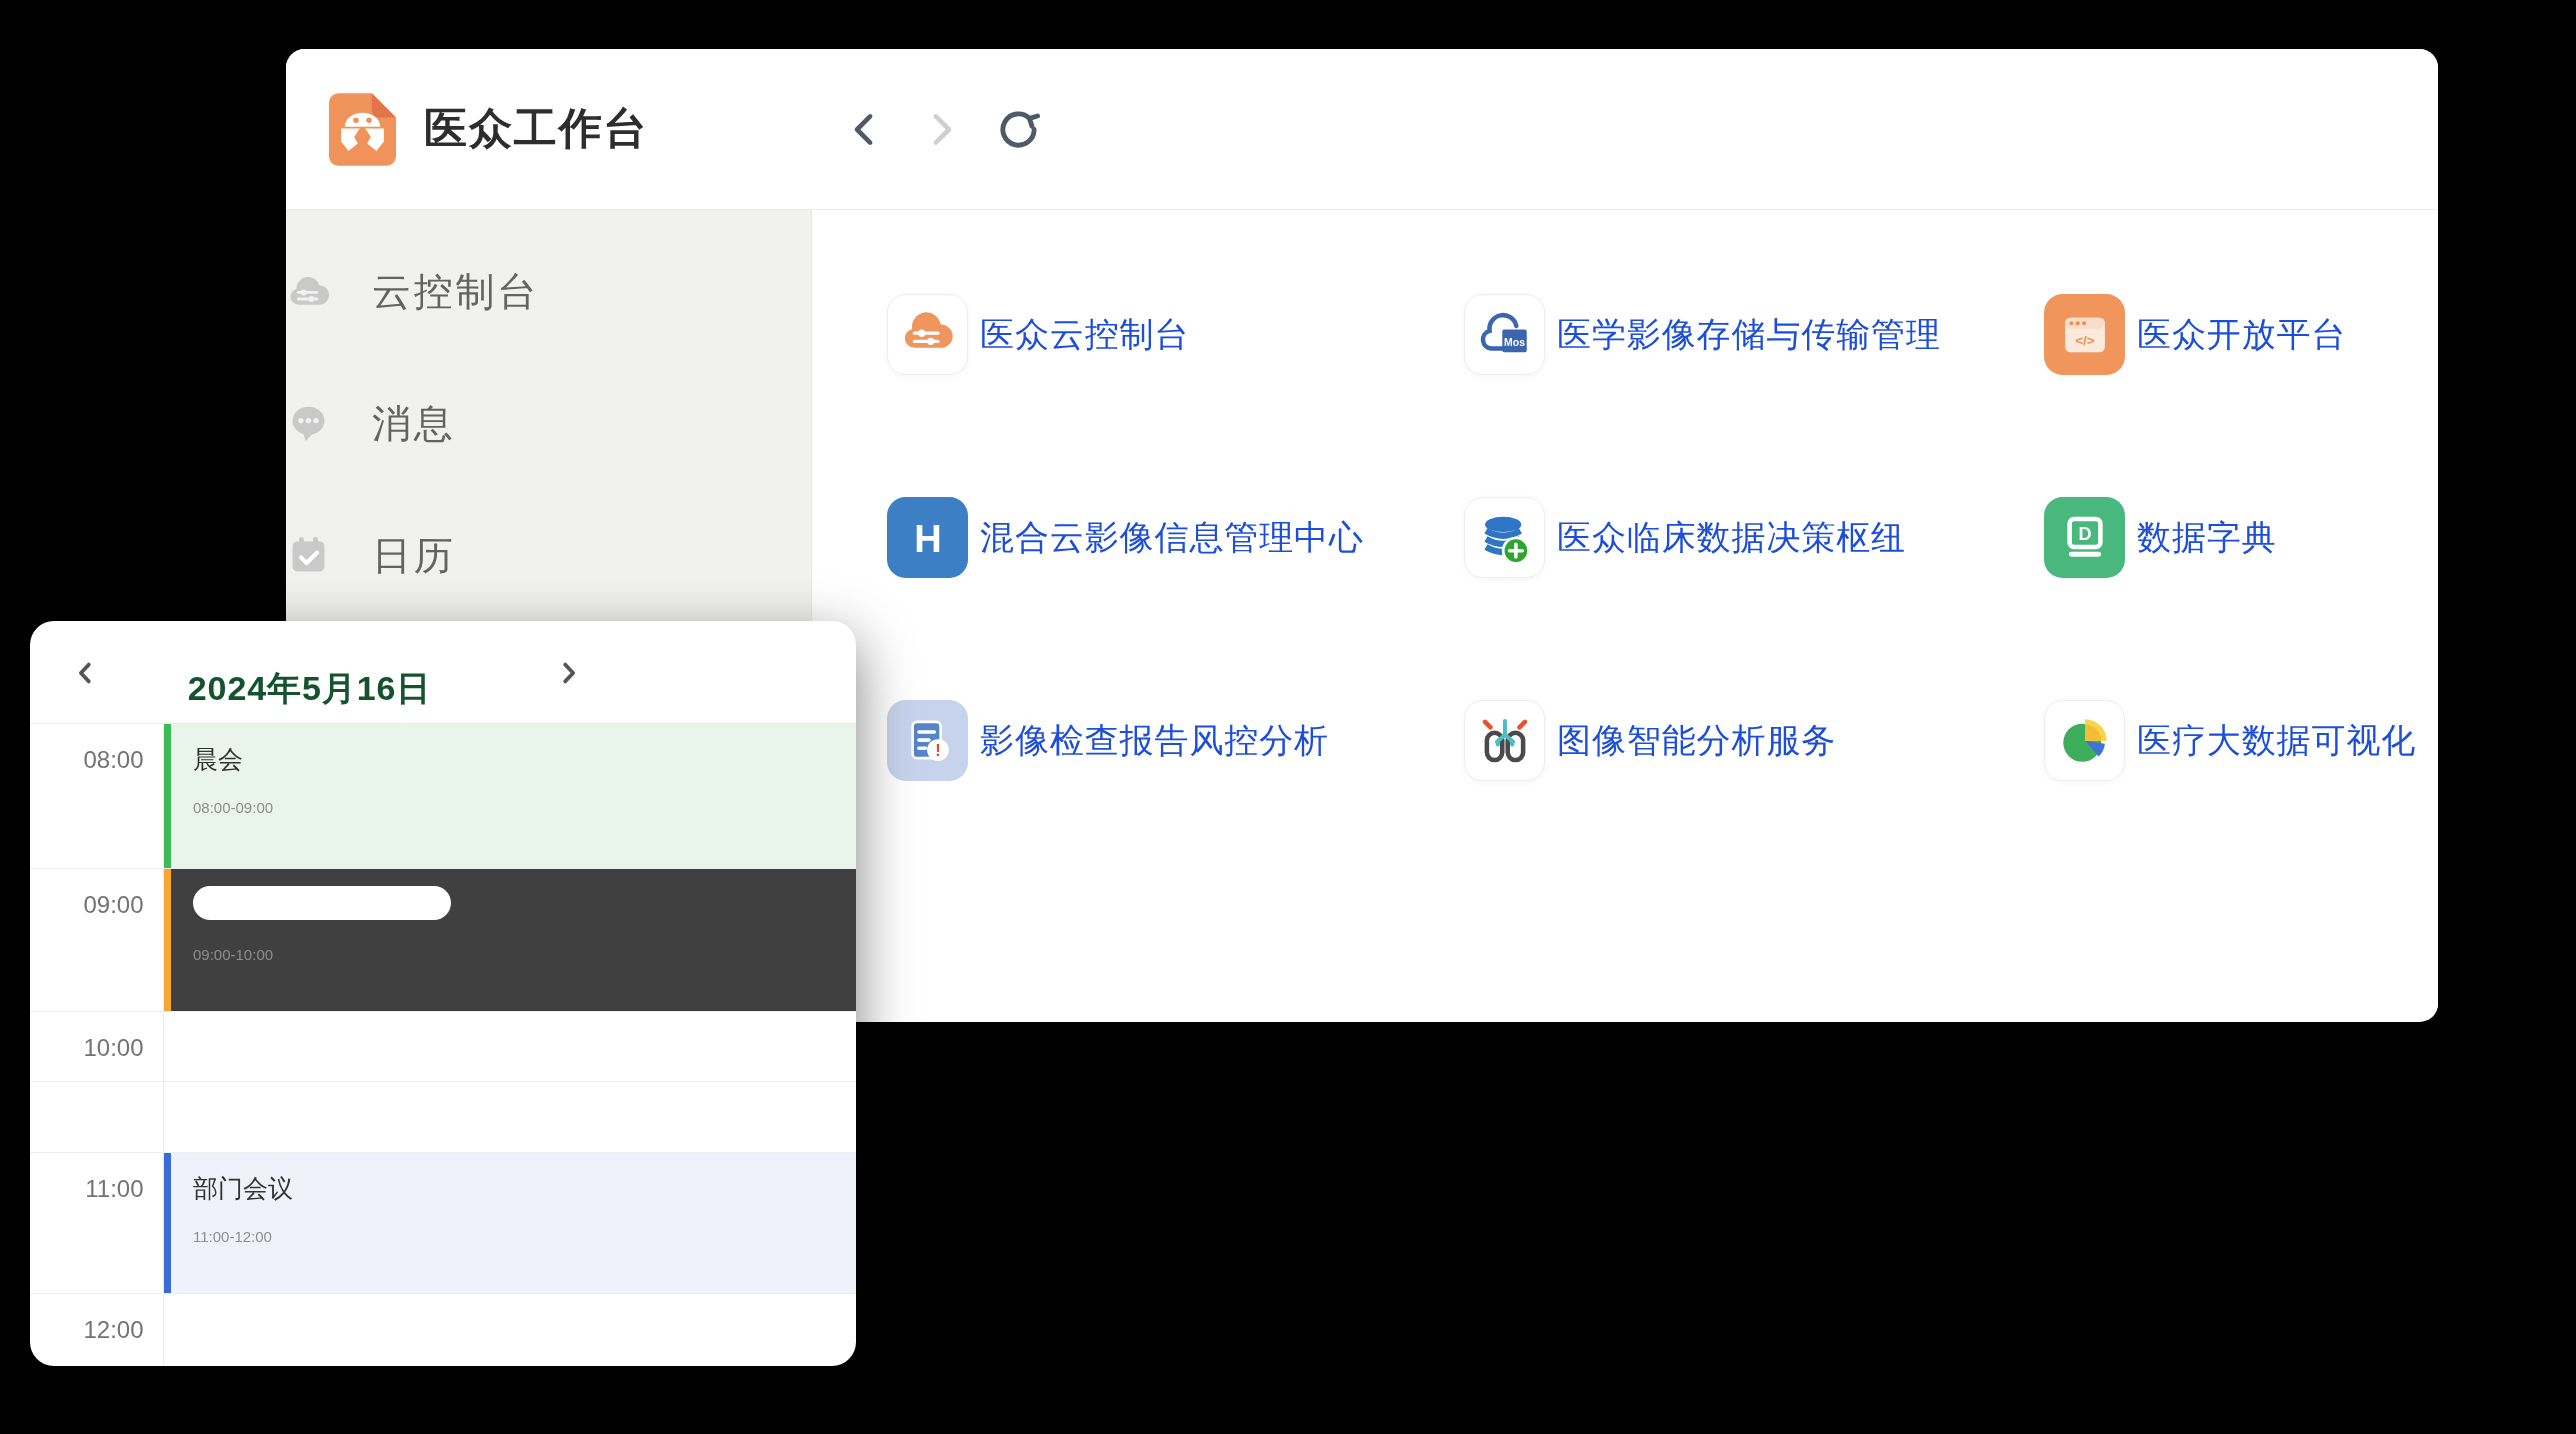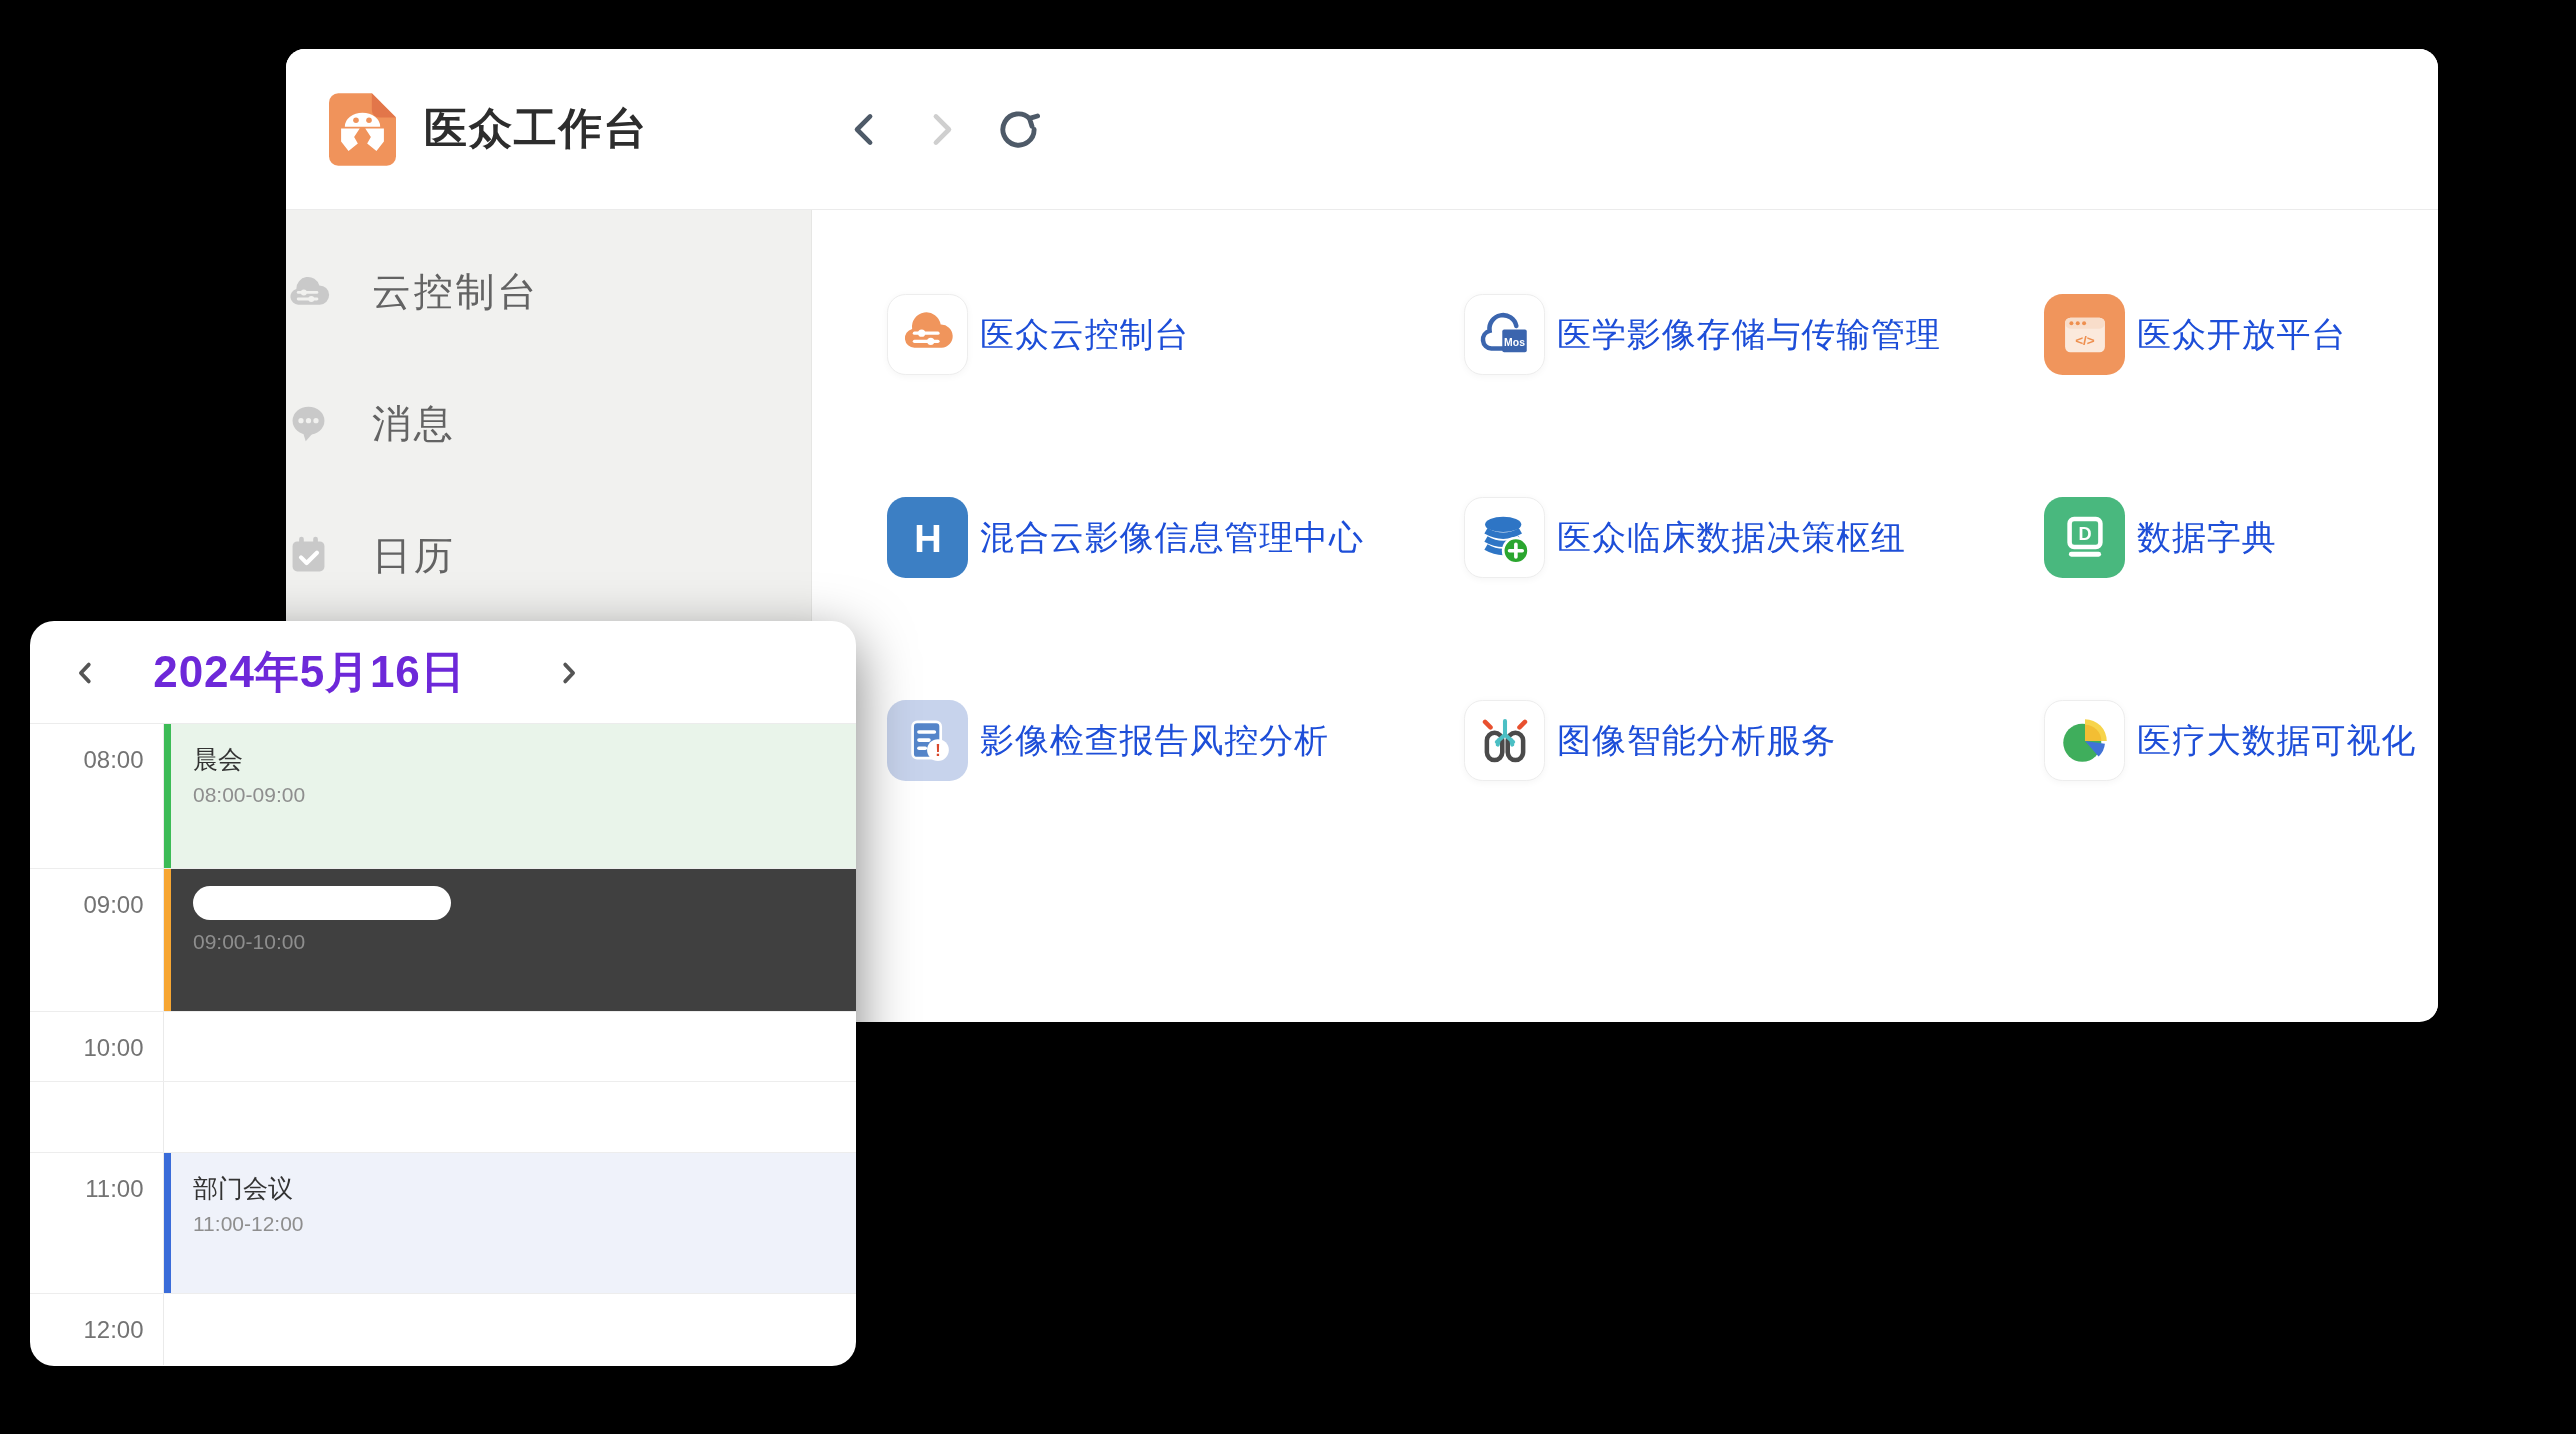--- a/index.html
+++ b/index.html
@@ -48,40 +48,40 @@
   .app-label { margin-left:12px; font-size:34px; color:#1d4ed8; font-weight:500; letter-spacing:0.9px; white-space:nowrap; }
 
   
   .calendar { position:absolute; left:30px; top:621px; width:826px; height:745px;
               background:#fff; border-radius:24px; overflow:hidden; z-index:2;
               box-shadow:0 18.6px 56px rgba(0,0,0,.5); }
   .cal-header { position:relative; height:103px; border-bottom:1.9px solid #ececec; }
   .cal-chevron { position:absolute; top:0; width:56px; height:103px; display:flex;
                  align-items:center; justify-content:center; cursor:pointer; }
   .cal-chevron.left { left:28px; } .cal-chevron.right { left:510px; }
-  .cal-date { position:absolute; left:112px; top:0; width:335px; height:103px;
+  .cal-date { position:absolute; left:112px; top:16px; width:335px; height:103px;
               display:flex; align-items:center; justify-content:center;
-              font-size:44px; font-weight:600; color:#6d28d9; letter-spacing:0.9px; }
+              font-size:34px; font-weight:600; color:#14532d; letter-spacing:0.9px; }
 
   .cal-grid { display:flex; flex-direction:column; height:641px;border-radius:28px; }
   .cal-row { display:flex; }
   .cal-row + .cal-row { border-top:0.9px solid #ededed; }
   .r-tall { height:144px; } .r-tall2 { height:143px; } .r-evt { height:141px; }
   .r-half { height:70px; } .r-half2 { height:71px; } .r-last { flex:1; }
   .time-cell { width:134px; flex:0 0 auto; border-right:1.9px solid #eaeaea;
                padding:22.3px 19.5px 0 0; text-align:right;
                font-size:24px; color:#737373; }
   .slot { flex:1; position:relative; }
   .event { position:absolute; inset:0; padding:20.5px 0 0 29px; cursor:pointer; }
   .event .bar { position:absolute; left:0; top:0; bottom:0; width:6.5px; }
   .evt-green  { background:#e9f4ea; } .evt-green .bar  { background:#3cbb56; }
   .evt-orange { background:#404040; } .evt-orange .bar { background:#f7a632; }
   .evt-blue   { background:#eff2fa; } .evt-blue .bar   { background:#3a6cd9; }
   .evt-title { font-size:25px; color:#333; font-weight:500; line-height:28px; }
-  .evt-range { font-size:21px; color:#8e8e8e; line-height:26px; margin-top:9px; }
+  .evt-range { font-size:15px; color:#8e8e8e; line-height:26px; margin-top:22px; }
   .redact-pill { width:258px; height:34px; border-radius:17px; background:#fff; margin:-3.7px 0 3.7px 0; }
 
   svg { display:block; }
 </style>
 </head>
 <body>
 
 <div class="stage">
 
   <div class="main-window">

